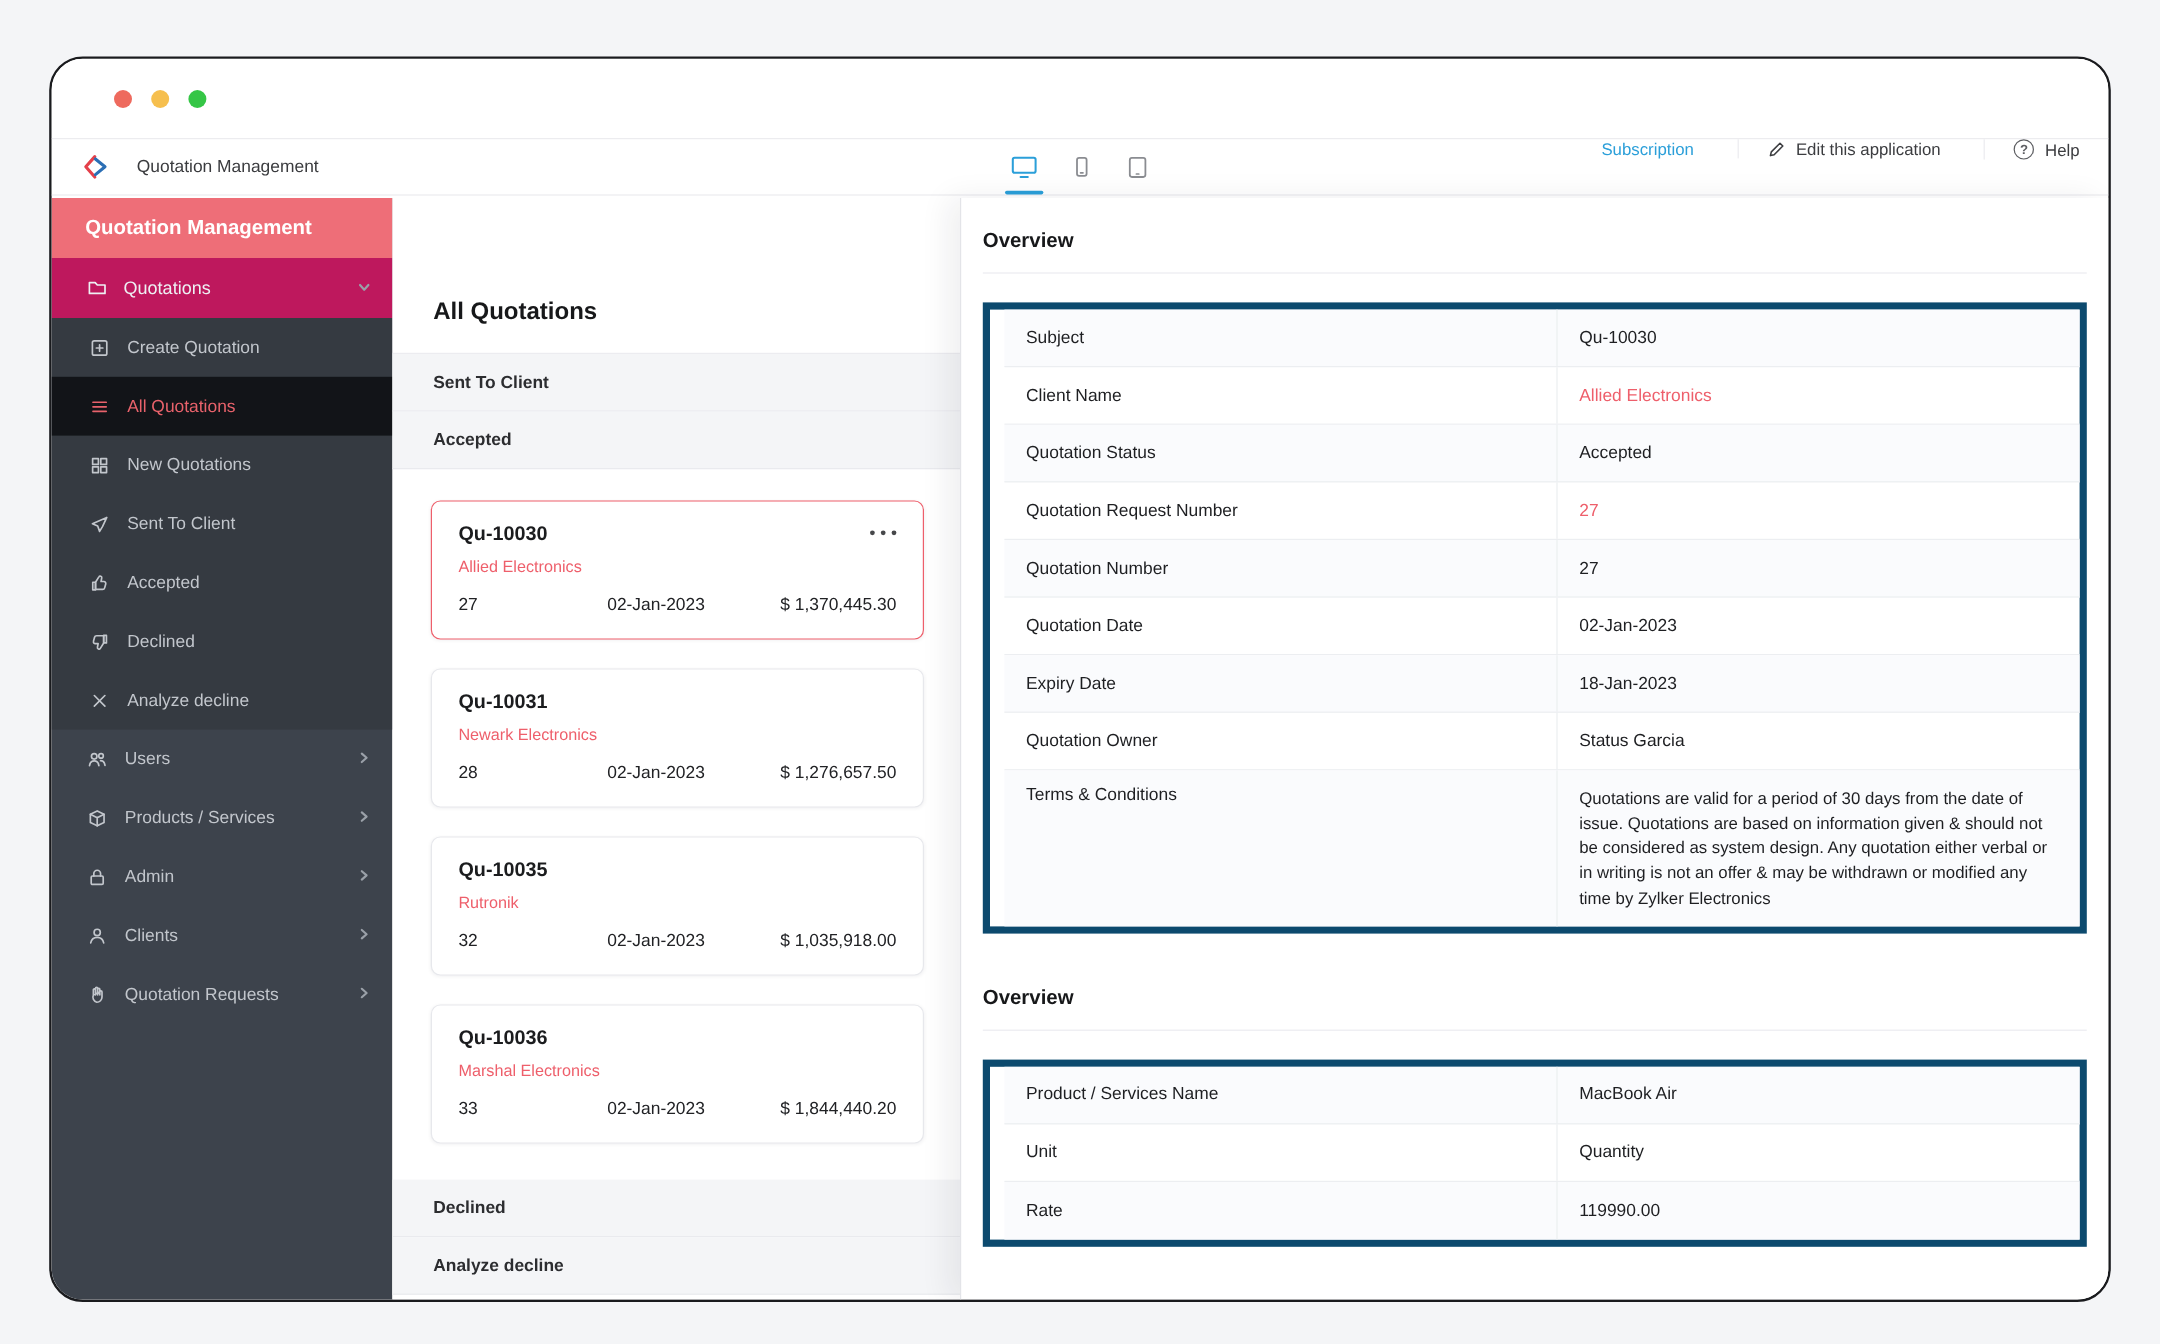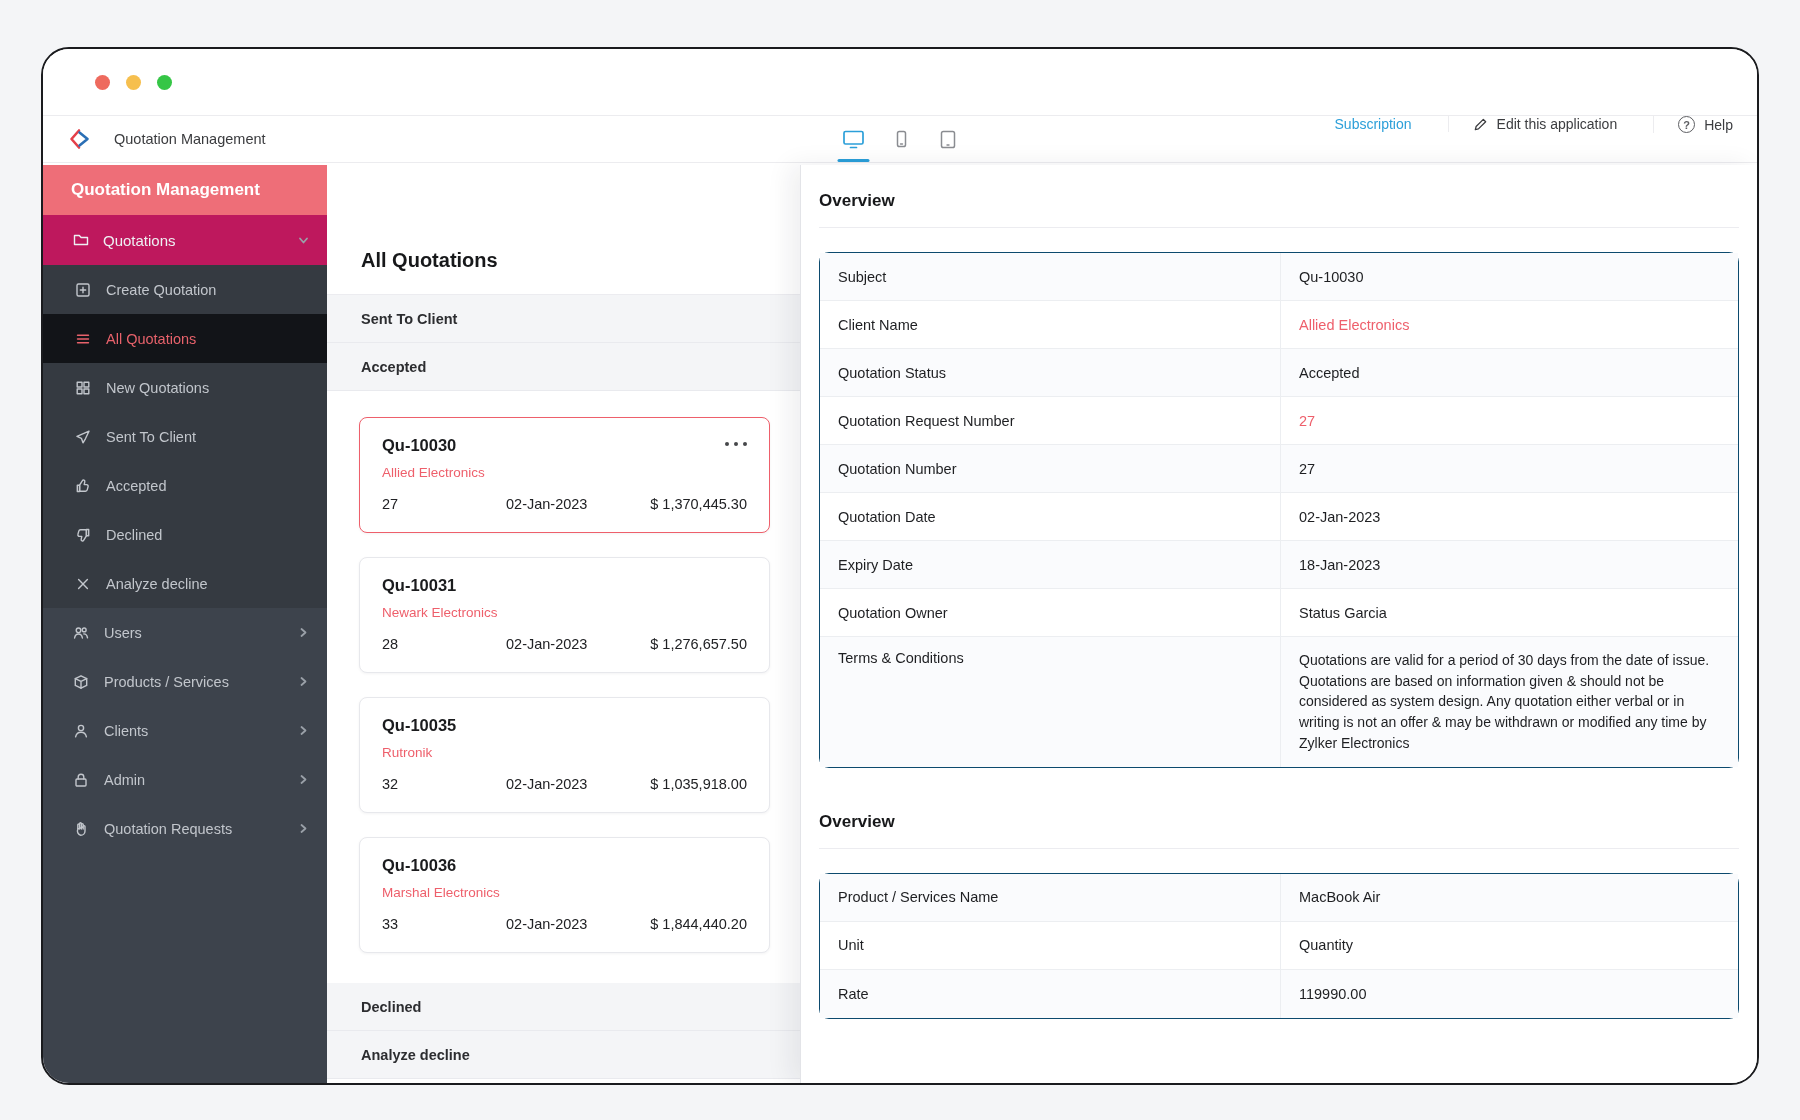--- a/index.html
+++ b/index.html
@@ -83,21 +83,21 @@
     align-items:center; gap:9px; padding:0 16px; font-size:14.5px; color:#2b2c2f; cursor:pointer; }
   .btn svg { width:15px; height:15px; }
   .btn path, .btn rect { fill:none; stroke:currentColor; stroke-width:1.5; stroke-linecap:round; stroke-linejoin:round; }
   .close-x { margin-left:14px; width:20px; height:20px; cursor:pointer; color:#4d4e52; }
   .close-x path { fill:none; stroke:currentColor; stroke-width:1.8; stroke-linecap:round; }
 
   .detail-body { padding:0 18px; flex:1; overflow:hidden; }
   .section-head { margin-top:26px; padding-bottom:16px; border-bottom:1px solid #ececf0; }
   .section-head.second { margin-top:44px; }
   .section-title { font-size:17px; font-weight:700; color:#17181a; }
-  .dtable { margin-top:24px; border:1px solid #0c4a6e; border-radius:10px; }
+  .dtable { margin-top:24px; border:6px solid #0c4a6e; border-radius:0;padding-left:12px; }
   .trow { display:flex; min-height:48px; border-bottom:1px solid #eceef1; }
   .trow:last-child { border-bottom:none; }
   .trow:nth-child(odd) { background:#fafbfd; }
   .tlabel { width:461px; padding:0 18px; display:flex; align-items:center; font-size:14.5px;
     color:#1e1f22; border-right:1px solid #eceef1; flex-shrink:0; }
   .tvalue { flex:1; padding:0 18px; display:flex; align-items:center; font-size:14.5px; color:#1e1f22; }
   .tvalue.link { color:#ee5f6b; }
   .trow.top .tlabel, .trow.top .tvalue { align-items:flex-start; padding-top:13px; padding-bottom:13px; }
   .trow.top .tvalue { line-height:1.48; font-size:14px; }
 
@@ -244,34 +244,34 @@
             <path d="M8 1.8l5.7 2.8v6.8L8 14.2 2.3 11.4V4.6z"></path>
             <path d="M2.3 4.6L8 7.4l5.7-2.8M8 7.4v6.8"></path>
           </svg>
         <span>Products / Services</span>
         <span class="chev"><svg viewBox="0 0 11 11">
               <path d="M3.5 2l4 3.5-4 3.5"></path>
             </svg></span>
       </div>
       <div class="sb-item">
         <svg class="ic">
+            <rect x="3" y="7" width="10" height="7" rx="1"></rect>
+            <path d="M5.2 7V5a2.8 2.8 0 015.6 0v2"></path>
+          </svg>
+        <span>Admin</span>
+        <span class="chev"><svg viewBox="0 0 11 11">
+              <path d="M3.5 2l4 3.5-4 3.5"></path>
+            </svg></span>
+      </div>
+      <div class="sb-item">
+        <svg class="ic">
             <circle cx="8" cy="5" r="2.6"></circle>
             <path d="M2.6 13.8c.6-3 2.7-4.6 5.4-4.6s4.8 1.6 5.4 4.6"></path>
           </svg>
         <span>Clients</span>
-        <span class="chev"><svg viewBox="0 0 11 11">
-              <path d="M3.5 2l4 3.5-4 3.5"></path>
-            </svg></span>
-      </div>
-      <div class="sb-item">
-        <svg class="ic">
-            <rect x="3" y="7" width="10" height="7" rx="1"></rect>
-            <path d="M5.2 7V5a2.8 2.8 0 015.6 0v2"></path>
-          </svg>
-        <span>Admin</span>
         <span class="chev"><svg viewBox="0 0 11 11">
               <path d="M3.5 2l4 3.5-4 3.5"></path>
             </svg></span>
       </div>
       <div class="sb-item">
         <svg class="ic">
             <path d="M4.8 8.2V3.9a.9.9 0 011.8 0V8m0-4.6V2.7a.9.9 0 011.8 0V8m0-4.5a.9.9 0 011.8 0V8m0-2.4a.9.9 0 011.8 0v4.3A4.3 4.3 0 017.7 14.2 4.3 4.3 0 014.8 8.2z"></path>
           </svg>
         <span>Quotation Requests</span>
         <span class="chev"><svg viewBox="0 0 11 11">

